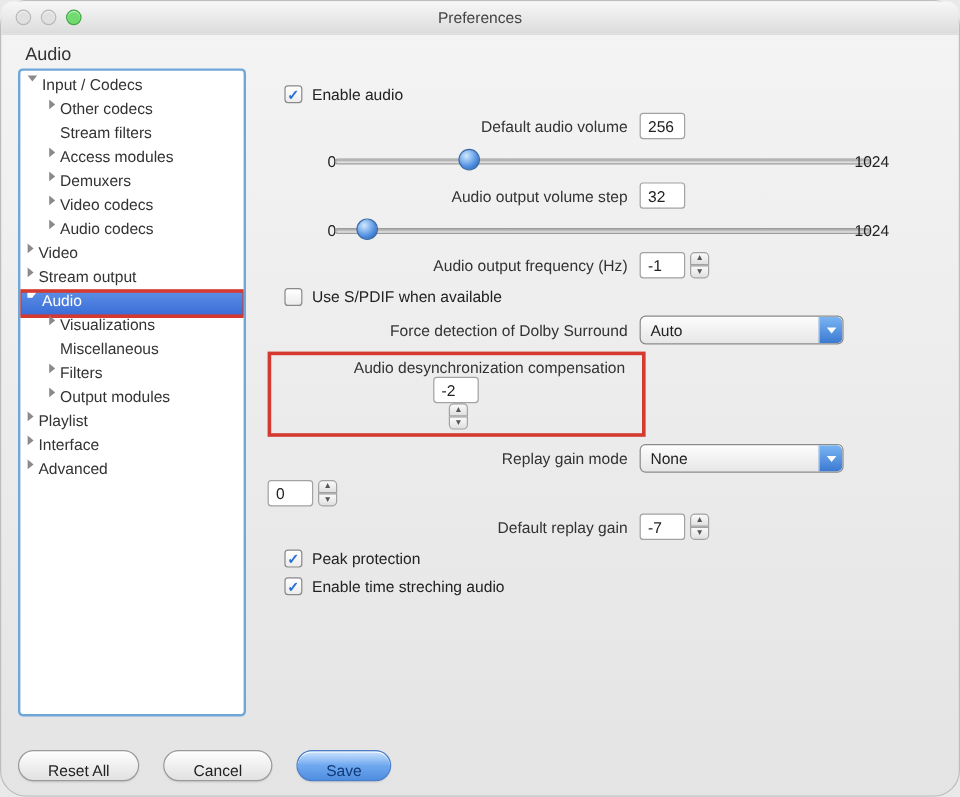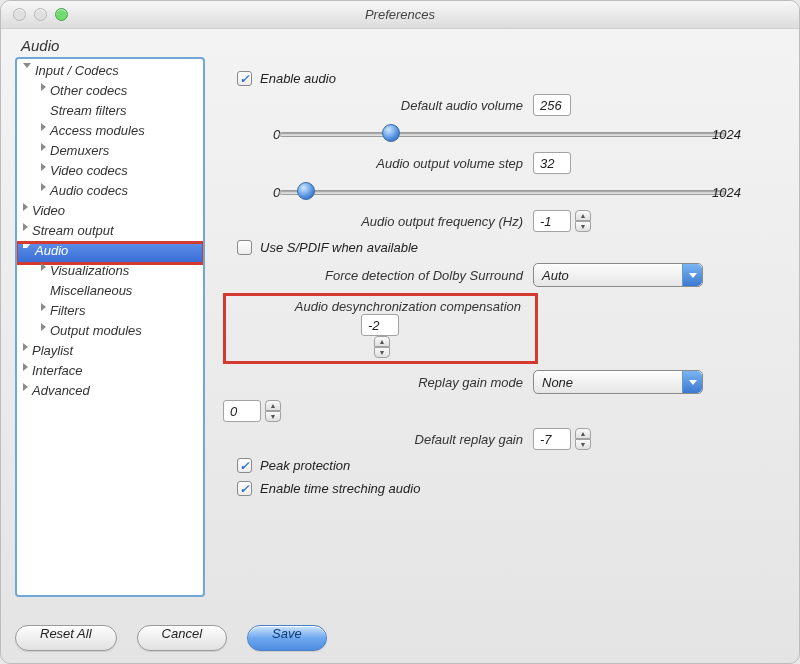--- a/index.html
+++ b/index.html
@@ -13,23 +13,22 @@
     height: 664px;
     overflow: hidden;
     position: relative;
   }
 
   
   .window {
     position:absolute; inset:0;
     background: linear-gradient(#f4f4f4, #e4e4e4);
     border: 1px solid #bdbdbd;
-    border-radius: 10px;
+    border-radius: 22px;
     box-shadow: inset 0 1px 0 #fff;
-    font-style: italic;
   }
   .titlebar {
     height: 28px;
     display:flex; align-items:center;
     position:relative;
     background: linear-gradient(#f7f7f7,#dcdcdc);
     border-bottom: 1px solid #cfcfcf;
     border-radius: 10px 10px 0 0;
   }
   .traffic { display:flex; gap:8px; margin-left:12px; }
@@ -189,21 +188,21 @@
   }
   .radio.sel::after{content:"";width:6px;height:6px;border-radius:50%;
     background:radial-gradient(#7bb6f3,#2a65c0);}
   .radio-label{display:flex;align-items:center;}
   .radio-label.boxed{border:3px solid #d43a2f; padding:4px 8px 4px 6px;}
   .btns {display:flex; gap:20px;}
   .btn {
     height:26px; padding:0 24px; border-radius:14px;
     border:1px solid #9a9a9a;
     background:linear-gradient(#fefefe,#e1e1e1);
-    display:flex;align-items:flex-start;justify-content:center;
+    display:flex;align-items:flex-end;justify-content:center;
     box-shadow:0 1px 1px rgba(0,0,0,.1), inset 0 1px 0 #fff;
   }
   .btn.primary {
     border-color:#4b7ec7;
     background:linear-gradient(#cfe5ff,#6ea8ef 50%,#4f8de0);
     color:#103a77;
   }
 </style>
 </head>
 <body>

